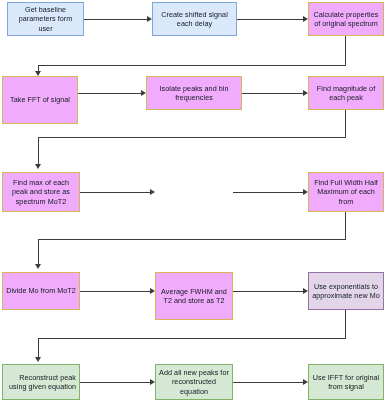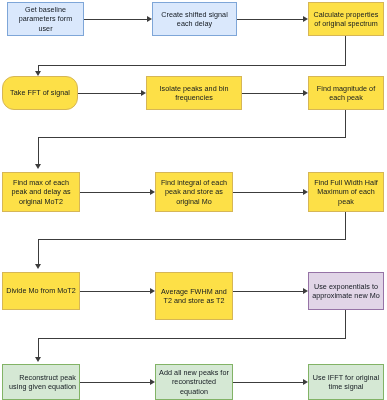--- a/index.html
+++ b/index.html
@@ -23,21 +23,21 @@
     justify-content: center;
     text-align: center;
     font-size: 7.2px;
     line-height: 9.5px;
     color: #12181f;
     padding: 2px 3px;
     letter-spacing: 0.05px;
   }
   .node span { display: block; }
   .n-blue   { background: #dae8fc; border: 1px solid #7ea6d8; }
-  .n-yellow { background: #fde047; border: 1px solid #d6b656; }
+  .n-yellow { background: #f0abfc; border: 1px solid #d6b656; }
   .n-purple { background: #e1d5e7; border: 1px solid #9673a6; }
   .n-green  { background: #d5e8d4; border: 1px solid #82b366; }
 
   .edge {
     position: absolute;
     background: #3c3c3c;
   }
   .edge.h { height: 1px; }
   .edge.v { width: 1px; }
   .arrow-r {
@@ -76,21 +76,21 @@
   <div class="arrow-r" style="left:147px; top:15.8px;"></div>
 
   <div class="edge h" style="left:237px; top:19px; width:66px;"></div>
   <div class="arrow-r" style="left:303px; top:15.8px;"></div>
 
   <div class="edge v" style="left:345px; top:36px; height:30px;"></div>
   <div class="edge h" style="left:38px; top:65px; width:308px;"></div>
   <div class="edge v" style="left:38px; top:65px; height:8px;"></div>
   <div class="arrow-d" style="left:34.8px; top:71px;"></div>
 
-  <div class="node n-yellow" style="left:2px; top:76px; width:76px; height:34px;border-radius:12px;">
+  <div class="node n-yellow" style="left:2px; top:76px; width:76px; height:48px;">
     <span>Take FFT of signal</span>
   </div>
 
   <div class="node n-yellow" style="left:308px; top:76px; width:76px; height:34px;">
     <span>Find magnitude of each peak</span>
   </div>
 
   <div class="node n-yellow" style="left:146px; top:76px; width:96px; height:34px;">
     <span>Isolate peaks and bin frequencies</span>
   </div>
@@ -99,29 +99,26 @@
   <div class="arrow-r" style="left:141px; top:89.8px;"></div>
   <div class="edge h" style="left:242px; top:93px; width:61px;"></div>
   <div class="arrow-r" style="left:303px; top:89.8px;"></div>
 
   <div class="edge v" style="left:345px; top:110px; height:28px;"></div>
   <div class="edge h" style="left:38px; top:137px; width:308px;"></div>
   <div class="edge v" style="left:38px; top:137px; height:28px;"></div>
   <div class="arrow-d" style="left:34.8px; top:164px;"></div>
 
   <div class="node n-yellow" style="left:2px; top:172px; width:78px; height:40px;">
-    <span>Find max of each peak and delay as original MoT2</span>
+    <span>Find max of each peak and store as spectrum MoT2</span>
   </div>
 
-  <div class="node n-yellow" style="left:155px; top:172px; width:78px; height:40px;">
-    <span>Find integral of each peak and store as original Mo</span>
-  </div>
 
   <div class="node n-yellow" style="left:308px; top:172px; width:76px; height:40px;">
-    <span>Find Full Width Half Maximum of each peak</span>
+    <span>Find Full Width Half Maximum of each from</span>
   </div>
 
   <div class="edge h" style="left:80px; top:192px; width:70px;"></div>
   <div class="arrow-r" style="left:150px; top:188.8px;"></div>
   <div class="edge h" style="left:233px; top:192px; width:70px;"></div>
   <div class="arrow-r" style="left:303px; top:188.8px;"></div>
 
   <div class="edge v" style="left:345px; top:212px; height:28px;"></div>
   <div class="edge h" style="left:38px; top:239px; width:308px;"></div>
   <div class="edge v" style="left:38px; top:239px; height:26px;"></div>
@@ -151,21 +148,21 @@
 
   <div class="node n-green" style="left:2px; top:364px; width:78px; height:36px;text-align:right;">
     <span>Reconstruct peak using given equation</span>
   </div>
 
   <div class="node n-green" style="left:155px; top:364px; width:78px; height:36px;">
     <span>Add all new peaks for reconstructed equation</span>
   </div>
 
   <div class="node n-green" style="left:308px; top:364px; width:76px; height:36px;">
-    <span>Use IFFT for original time signal</span>
+    <span>Use IFFT for original from signal</span>
   </div>
 
   <div class="edge h" style="left:80px; top:382px; width:70px;"></div>
   <div class="arrow-r" style="left:150px; top:378.8px;"></div>
   <div class="edge h" style="left:233px; top:382px; width:70px;"></div>
   <div class="arrow-r" style="left:303px; top:378.8px;"></div>
 
 </div>
 
 </body></html>

